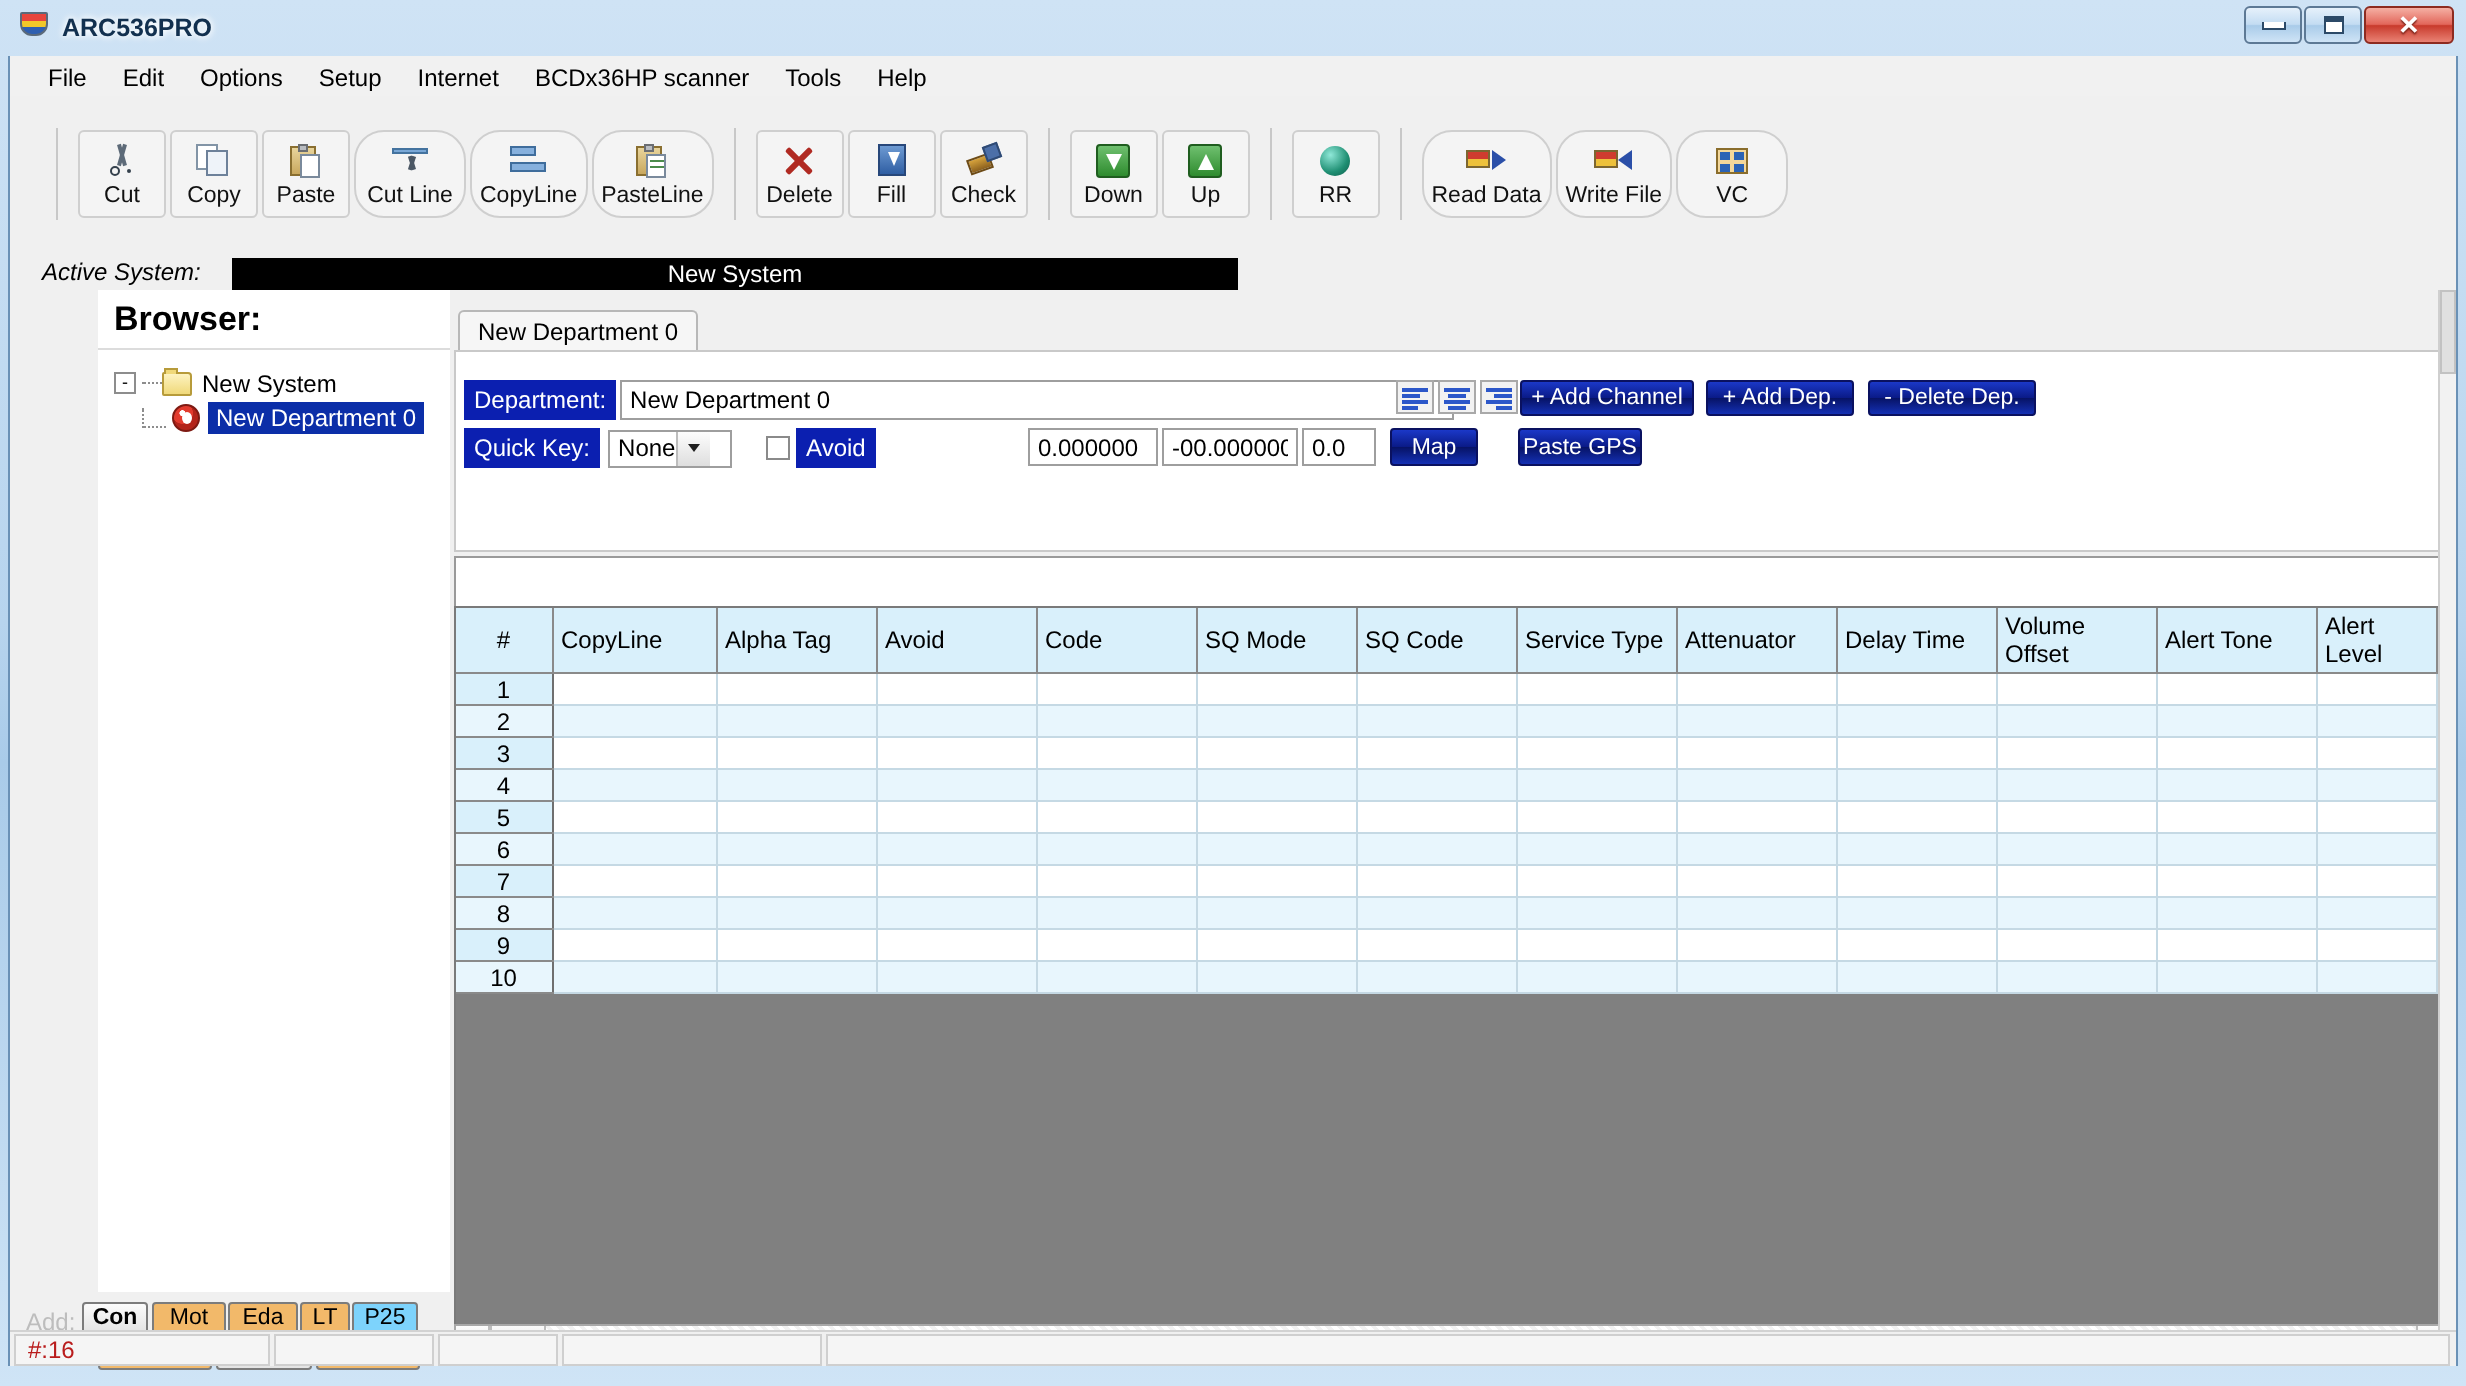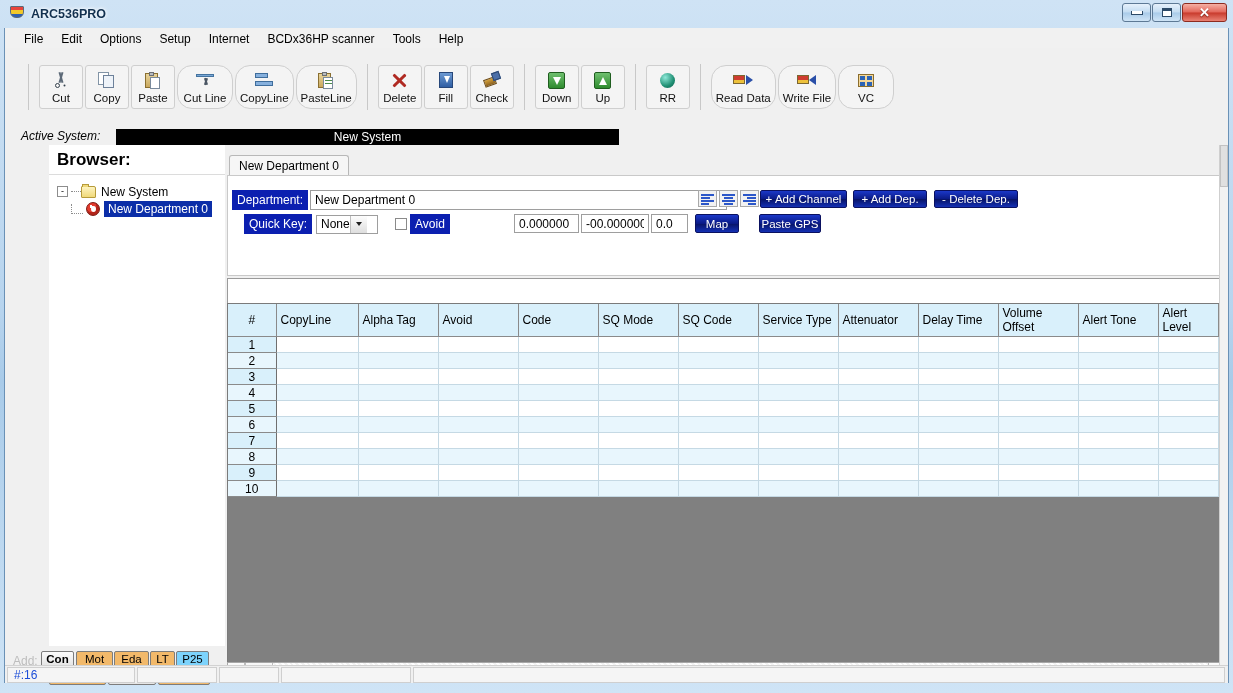--- a/index.html
+++ b/index.html
@@ -291,21 +291,21 @@
   }
   .vthumb{position:absolute;left:0;top:0;width:8px;height:42px;background:#e0e0e0;border:1px solid #c2c2c2;box-sizing:border-box;}
   
   .statusbar{
     position:absolute;left:0;top:637px;width:1223px;height:18px;
     background:#f0f0f0;border-top:1px solid #d2d2d2;display:flex;align-items:center;
     box-sizing:border-box;
   }
   .spane{
     height:16px;border:1px solid #cfcfcf;background:#f5f5f5;box-sizing:border-box;
-    font-size:12px;color:#1d4ed8;display:flex;align-items:center;padding-left:6px;margin-right:2px;
+    font-size:12px;color:#b91c1c;display:flex;align-items:center;padding-left:6px;margin-right:2px;
   }
 </style>
 </head>
 <body>
 
 <div class="win">
 
   <div class="titlebar">
     <div class="title-left">
       <span class="app-icon">
@@ -551,21 +551,21 @@
               <i style="top:6px;left:6px;width:9px;"></i>
               <i style="top:9px;width:13px;"></i>
               <i style="top:12px;left:7px;width:8px;"></i>
           </div>
         </div>
 
         <div class="bluebtn" style="position:absolute;left:532px;top:14px;width:87px;height:18px;">+ Add Channel</div>
         <div class="bluebtn" style="position:absolute;left:625px;top:14px;width:74px;height:18px;">+ Add Dep.</div>
         <div class="bluebtn" style="position:absolute;left:706px;top:14px;width:84px;height:18px;">- Delete Dep.</div>
 
-        <div style="position:absolute;left:16px;top:38px;display:flex;align-items:center;">
+        <div style="position:absolute;left:4px;top:38px;display:flex;align-items:center;">
           <span class="blue-label">Quick Key:</span>
           <div class="selbox" style="width:62px;height:19px;margin-left:4px;">
             <span>None</span>
             <span class="arrowbtn">
                 <span class="caret"></span>
               </span>
           </div>
           <div class="chkwrap" style="margin-left:17px;">
             <span class="chk"></span>
             <span class="blue-label">Avoid</span>

